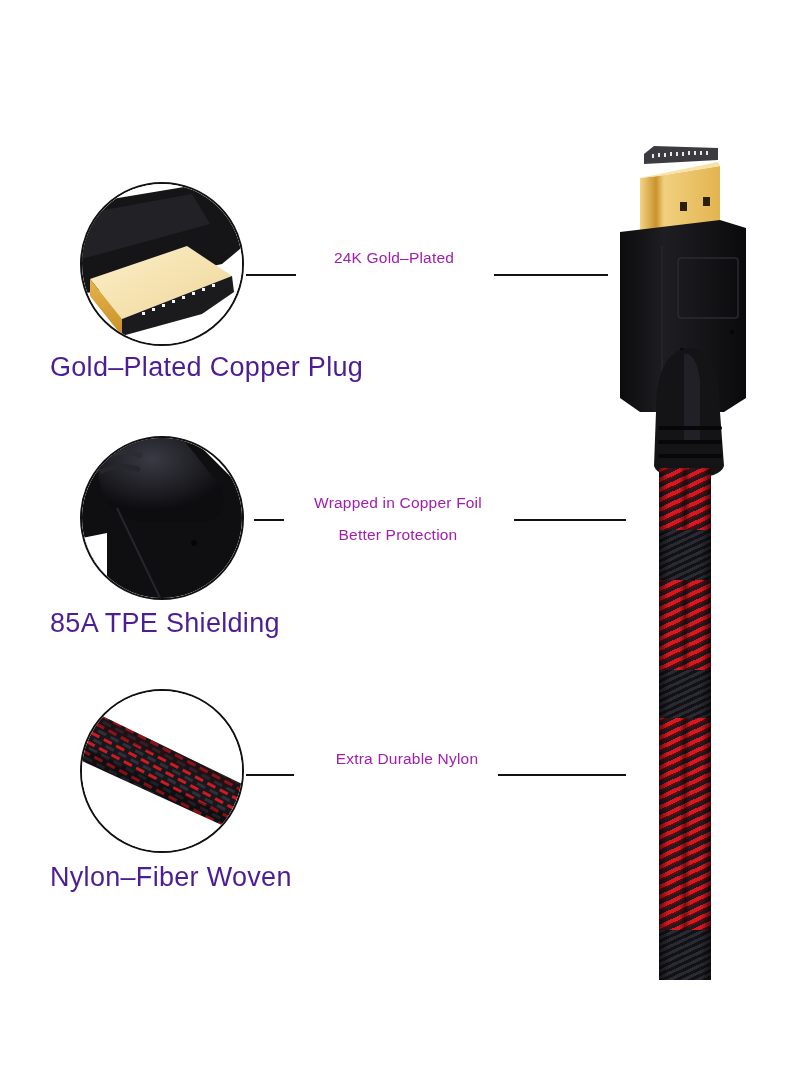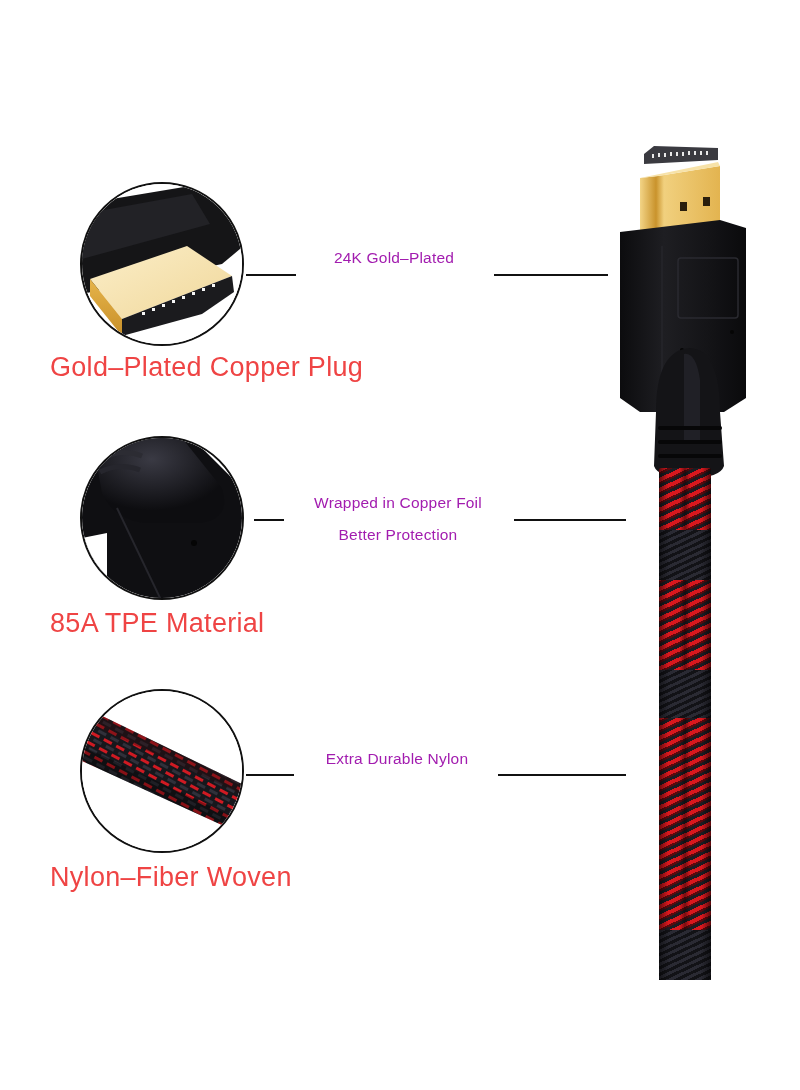--- a/index.html
+++ b/index.html
@@ -4,21 +4,21 @@
   <style>
     * { margin: 0; padding: 0; box-sizing: border-box; }
     html, body { width: 800px; height: 1090px; background: #ffffff; overflow: hidden; }
     body { position: relative; font-family: "Liberation Sans", "DejaVu Sans", sans-serif; color: #111111; }
     .lens {
       position: absolute; width: 164px; height: 164px; border-radius: 50%;
       border: 2px solid #111; overflow: hidden; background: #ffffff;
     }
     .title {
       position: absolute; font-size: 27px; letter-spacing: 0.3px; white-space: nowrap;
-      color: #ef4444;
+      color: #4c1d95;
     }
     .caption {
       position: absolute; text-align: center; font-size: 15.5px; line-height: 32px;
       white-space: nowrap; color: #a21caf; letter-spacing: 0.2px;
     }
     .leader { position: absolute; height: 2px; background: #111; }
 
     
     .cable { position: absolute; left: 600px; top: 140px; width: 150px; height: 850px; }
     .braid {
@@ -93,39 +93,39 @@
     <circle cx="112" cy="105" r="3" fill="#050505"></circle>
     <polygon points="0,100 25,95 25,164 0,164" fill="#ffffff"></polygon>
   </svg>
 </div>
 <div class="leader" style="left:254px; top:519px; width:30px;"></div>
 <div class="caption" style="left:284px; top:487px; width:228px;">
   <div>Wrapped in Copper Foil</div>
   <div>Better Protection</div>
 </div>
 <div class="leader" style="left:514px; top:519px; width:112px;"></div>
-<div class="title" style="left:50px; top:608px;">85A TPE Material</div>
+<div class="title" style="left:50px; top:608px;">85A TPE Shielding</div>
 
 <div class="lens" style="left:80px; top:689px;">
   <svg width="164" height="164" viewBox="0 0 164 164">
     <defs>
       <pattern id="weave" width="14" height="10" patternUnits="userSpaceOnUse" patternTransform="rotate(28)">
         <rect width="14" height="10" fill="#17171c"></rect>
         <rect x="0" y="1" width="9" height="3" fill="#d01a22"></rect>
         <rect x="5" y="6" width="9" height="3" fill="#30303a"></rect>
       </pattern>
     </defs>
     <rect x="0" y="0" width="164" height="164" fill="#ffffff"></rect>
     <polygon points="10,20 164,95 164,145 0,70 0,28" fill="url(#weave)"></polygon>
     <polygon points="10,20 164,95 164,105 5,32" fill="#2a0a0c" opacity="0.4"></polygon>
     <polygon points="0,55 164,132 164,145 0,70" fill="#000" opacity="0.35"></polygon>
   </svg>
 </div>
 <div class="leader" style="left:246px; top:774px; width:48px;"></div>
-<div class="caption" style="left:294px; top:743px; width:206px;">
+<div class="caption" style="left:304px; top:743px; width:206px;">
   <div>Extra Durable Nylon</div>
 </div>
 <div class="leader" style="left:498px; top:774px; width:128px;"></div>
 <div class="title" style="left:50px; top:862px;">Nylon–Fiber Woven</div>
 
 <div>
   <svg class="cable" width="150" height="340" viewBox="0 0 150 340" style="height:340px;">
     <defs>
       <linearGradient id="plugGold" x1="0" y1="0" x2="1" y2="0">
         <stop offset="0" stop-color="#f3d486"></stop>

